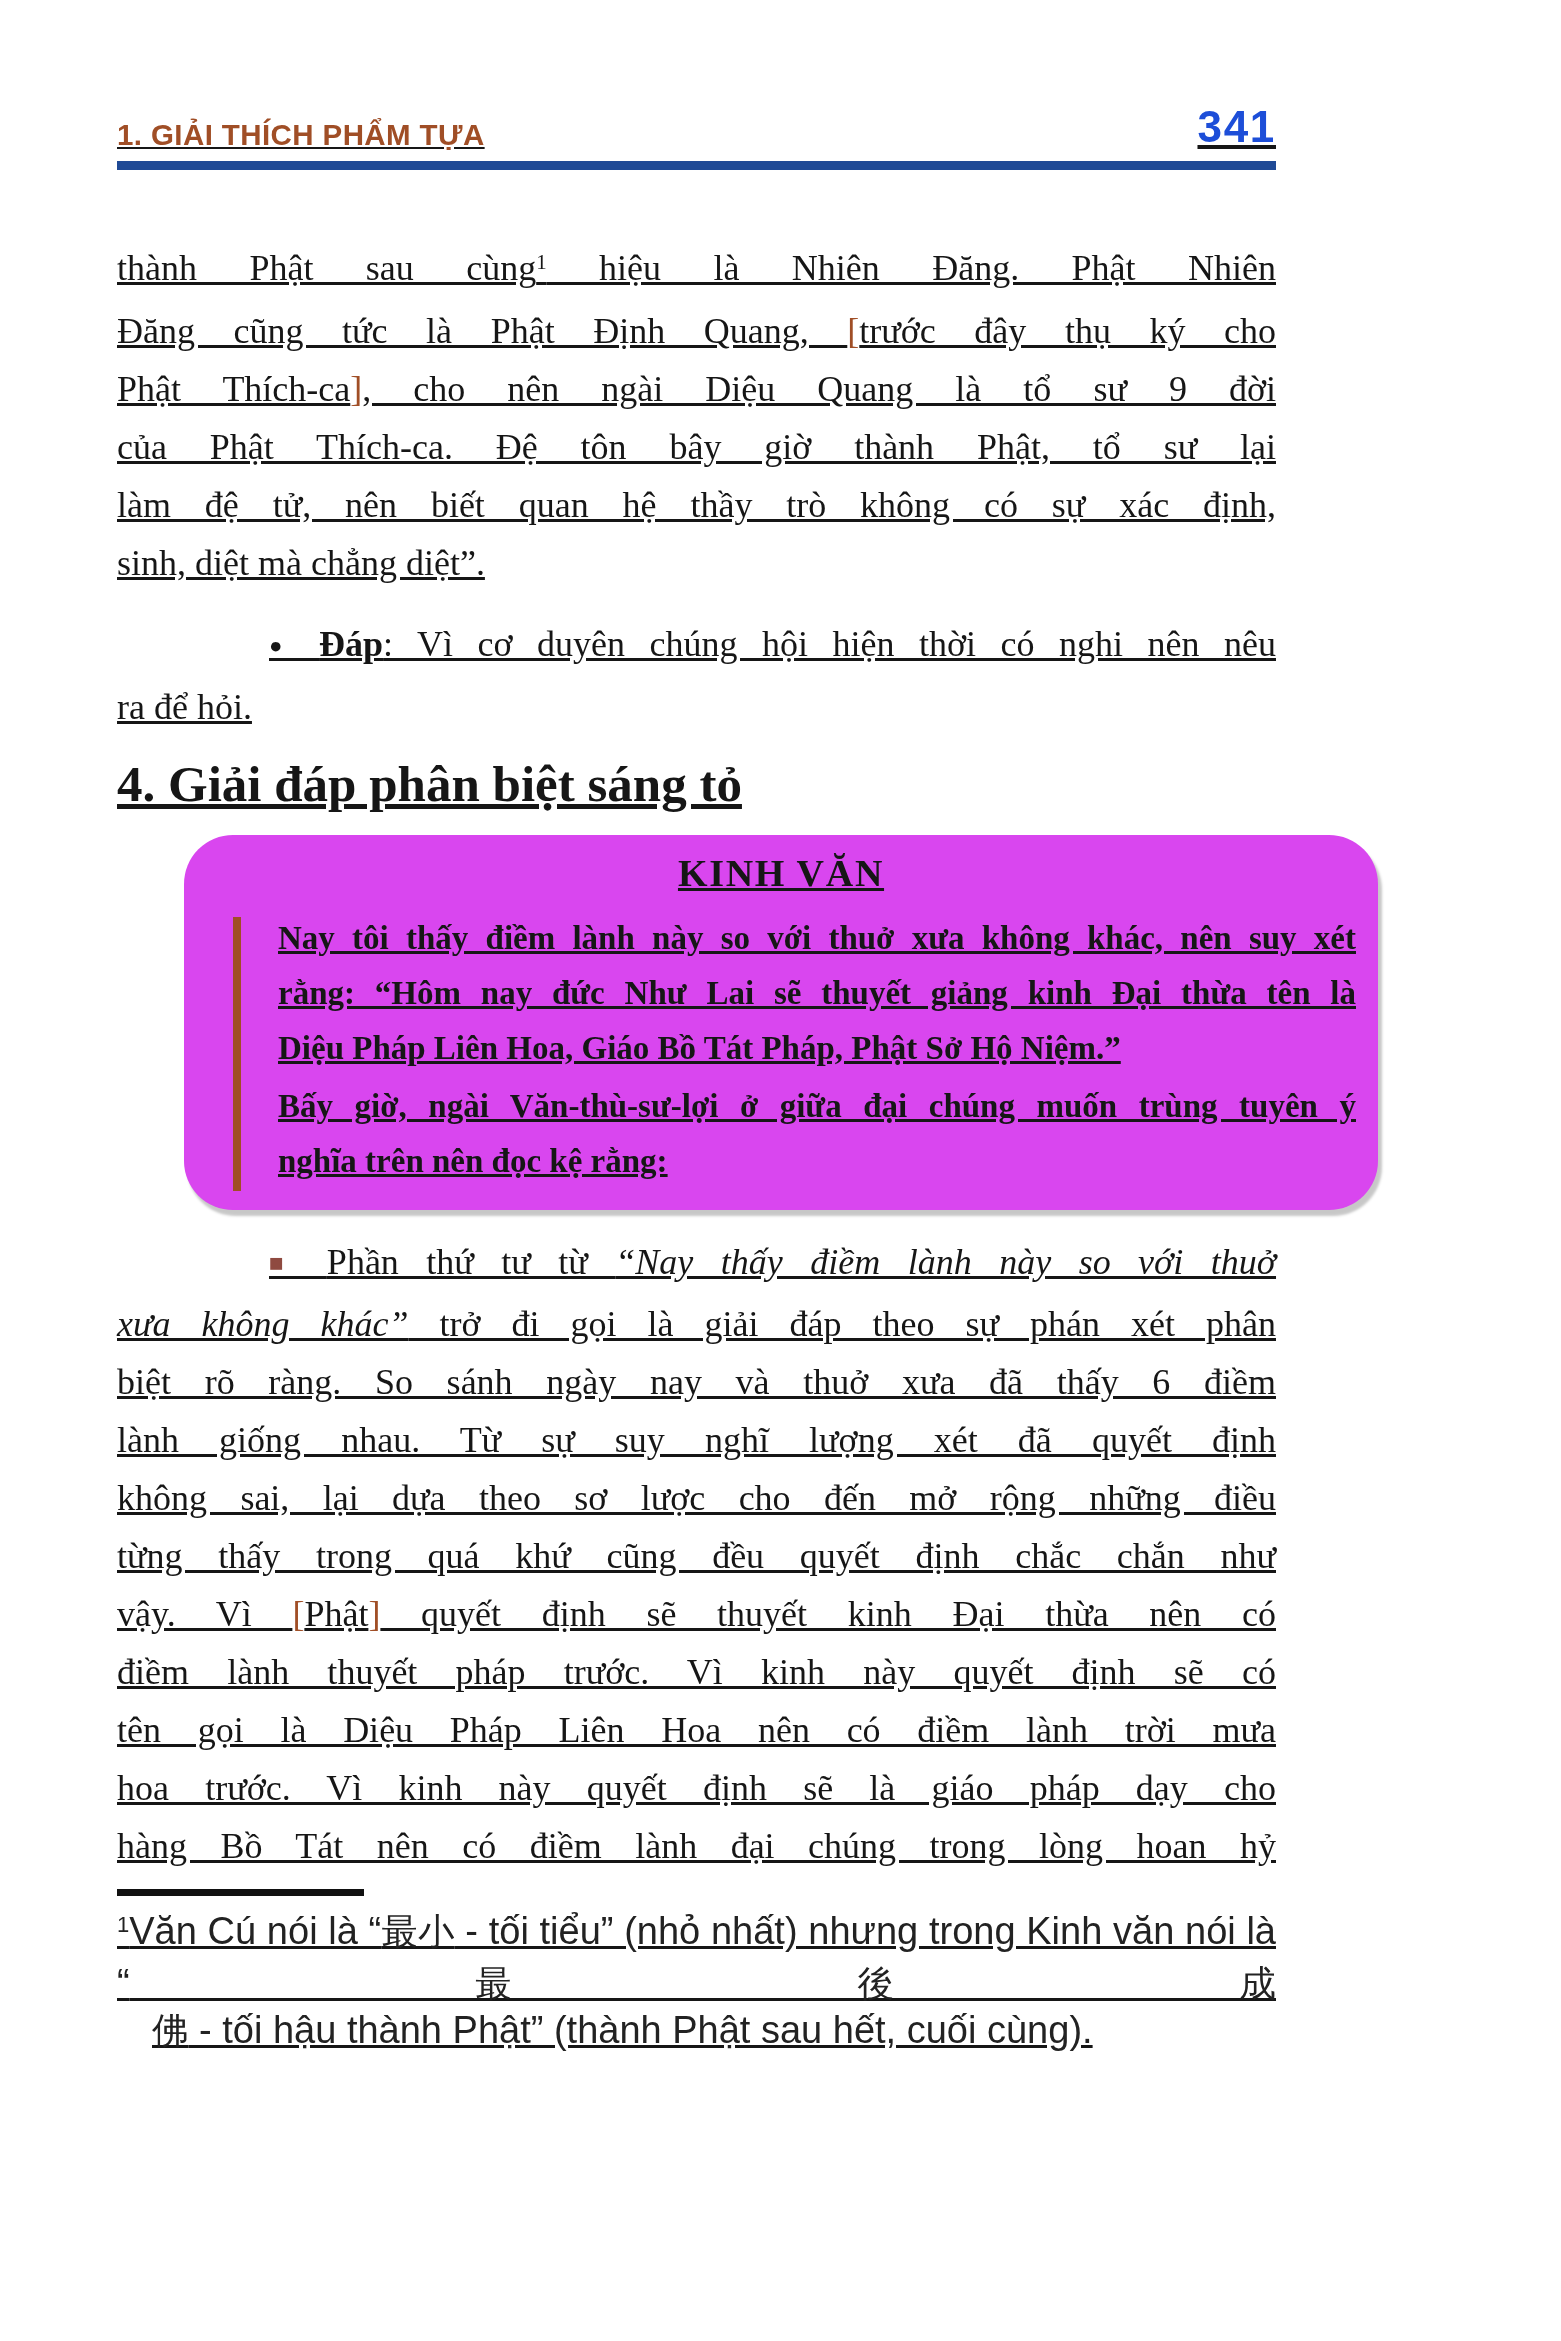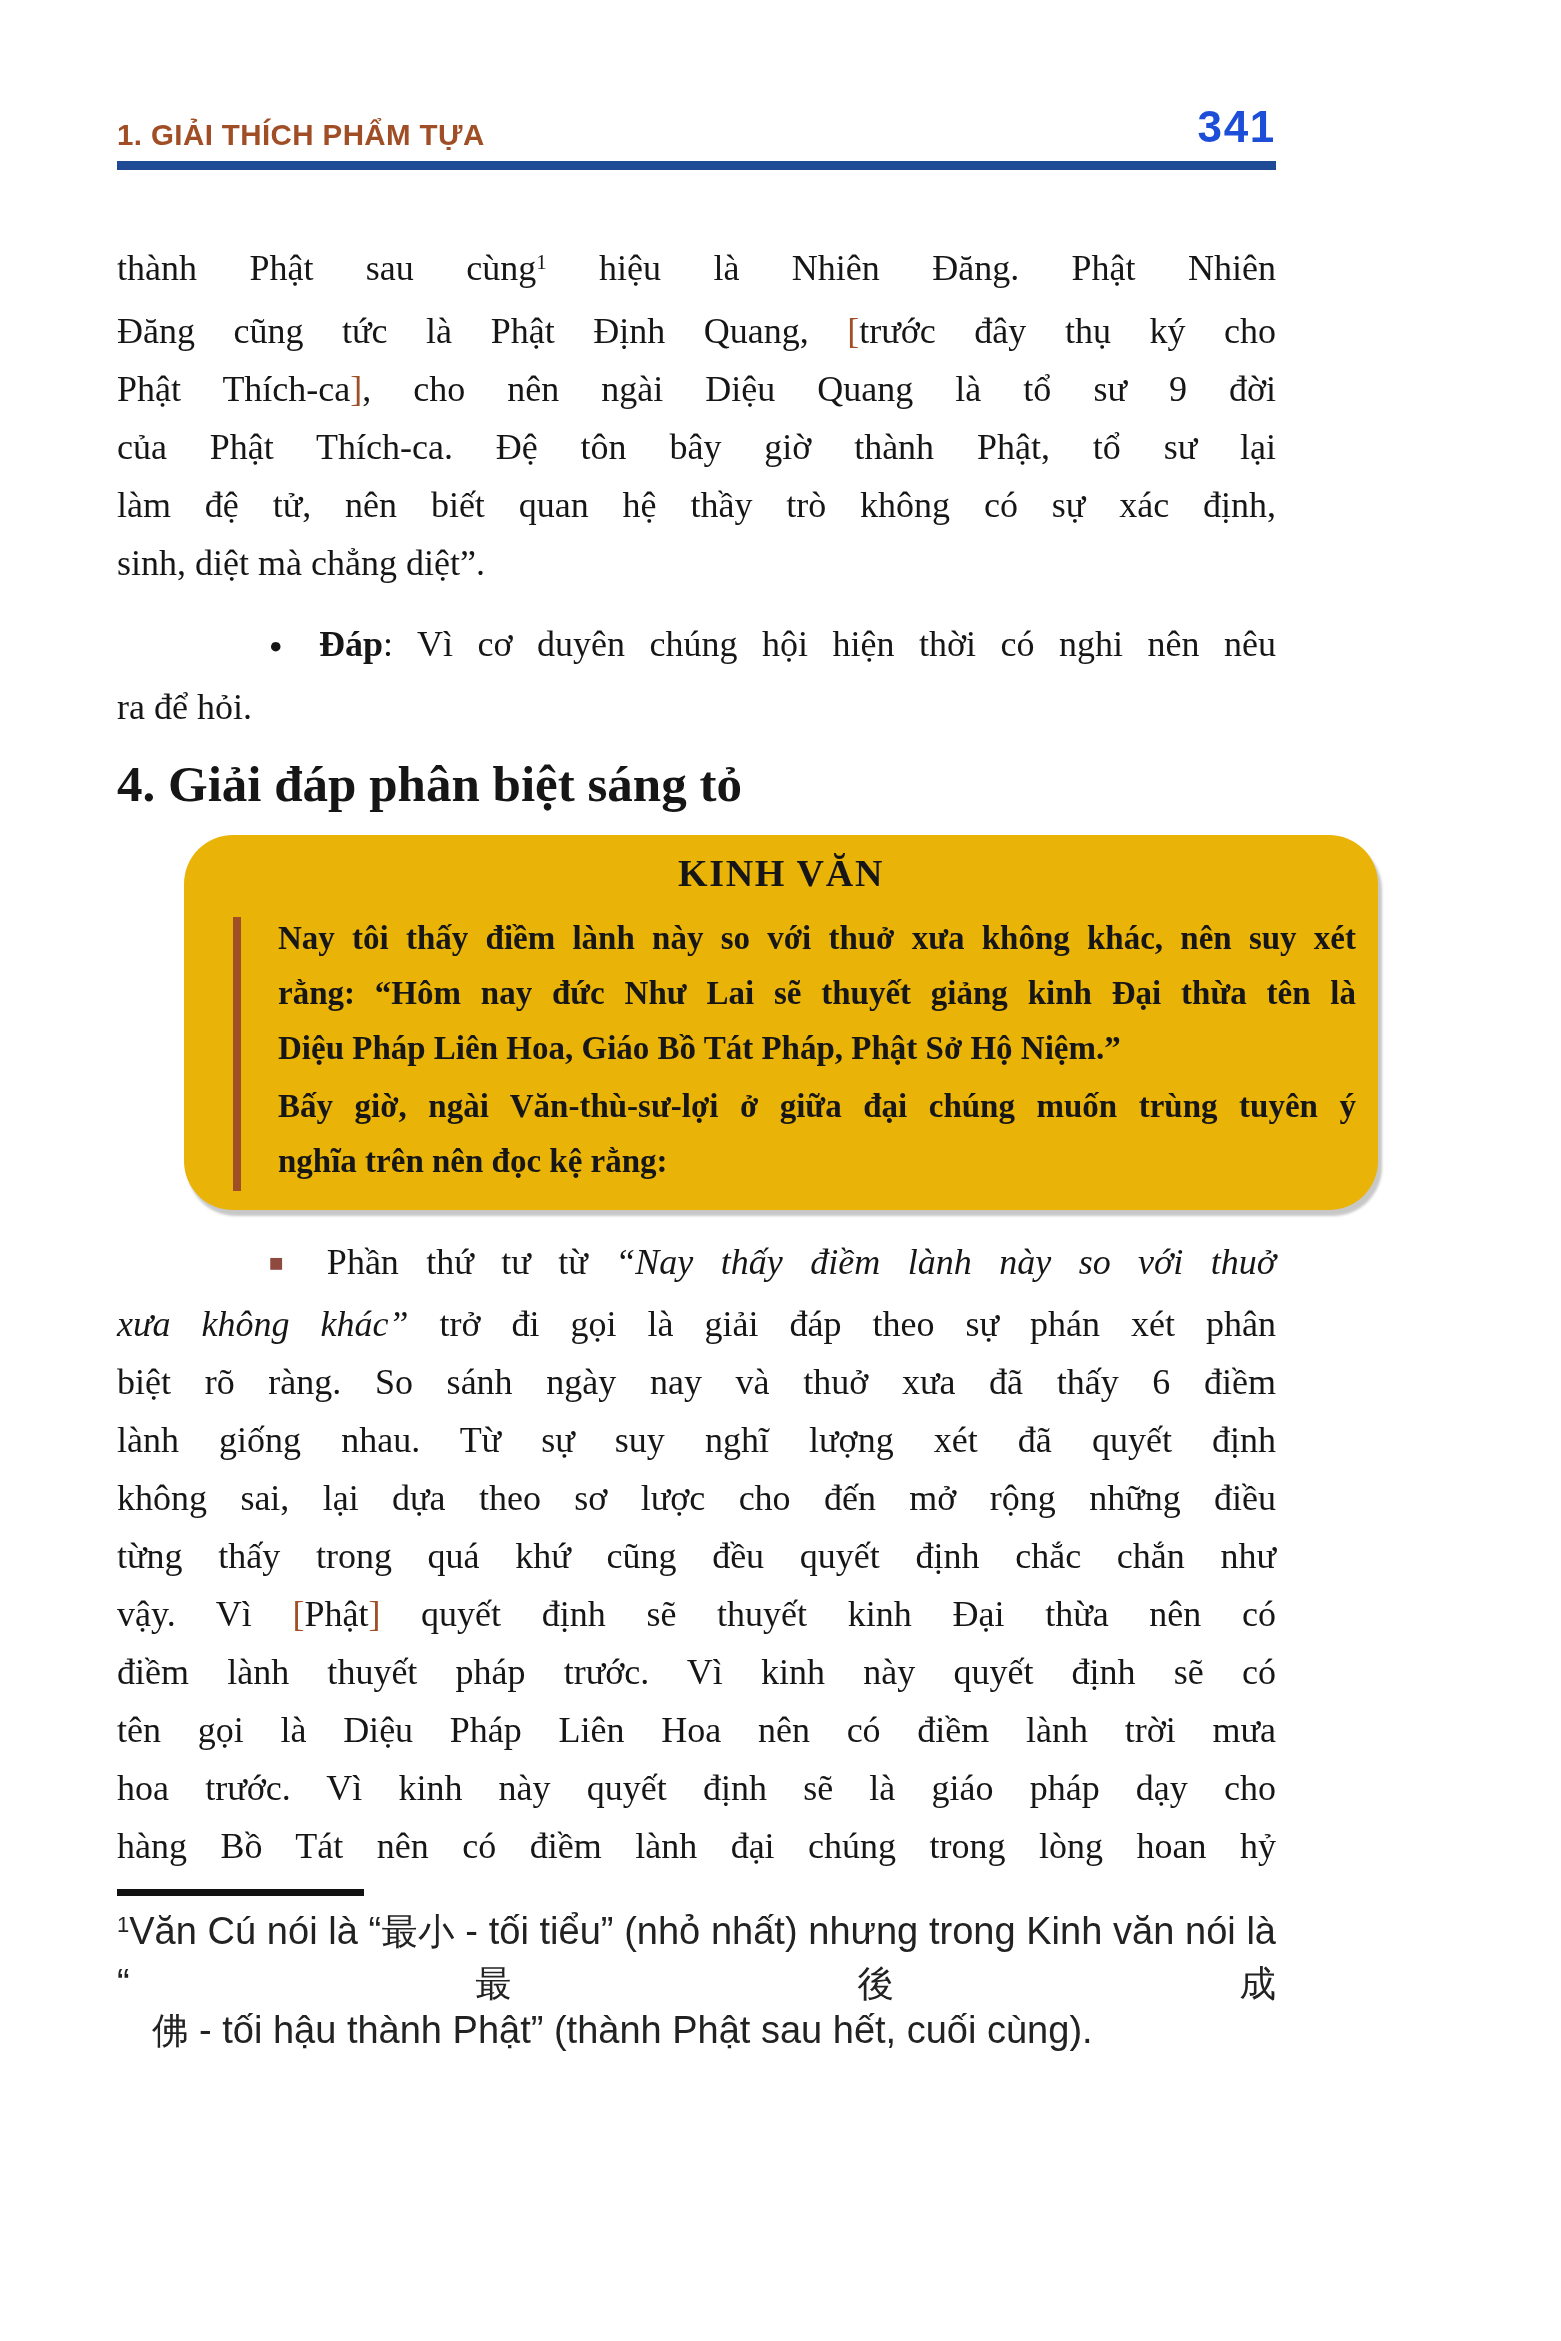--- a/index.html
+++ b/index.html
@@ -5,20 +5,21 @@
   html,body{margin:0;padding:0;background:#ffffff;}
   .page{
     position:relative;
     width:1393px;height:2342px;
     box-sizing:border-box;
     padding:102px 117px 0 117px;
     background:#ffffff;
     font-family:"Liberation Serif", serif;
     color:#161616;
     overflow:hidden;
+    text-decoration:underline;
   }
   
   .runhead{display:flex;justify-content:space-between;align-items:flex-end;}
   .runhead .rh-title{
     font-family:"Liberation Sans", sans-serif;
     font-weight:bold;font-size:29.5px;letter-spacing:0.4px;
   }
   .runhead .rh-page{
     font-family:"Liberation Sans", sans-serif;
     font-weight:bold;font-size:44px;color:#1d4ed8;letter-spacing:1.7px;
@@ -94,21 +95,21 @@
       </div>
 
 
     <div class="para gap26">
         <div class="ln ind"><span class="sg-bullet">● </span><span class="sg-b">Đáp</span><span>: Vì cơ duyên chúng hội hiện thời có nghi nên nêu</span></div>
         <div class="ln last"><span>ra để hỏi.</span></div>
       </div>
 
     <div class="sect-head">4. Giải đáp phân biệt sáng tỏ</div>
 
-    <div class="kv-box" style="background: #eab308;">
+    <div class="kv-box" style="background: #d946ef;">
       <div class="kv-title">KINH VĂN</div>
       <div class="kv-bar" style="background: rgb(160, 78, 38);"></div>
       <div class="para">
           <div class="ln"><span>Nay tôi thấy điềm lành này so với thuở xưa không khác, nên suy xét</span></div>
           <div class="ln"><span>rằng: “Hôm nay đức Như Lai sẽ thuyết giảng kinh Đại thừa tên là</span></div>
           <div class="ln last"><span>Diệu Pháp Liên Hoa, Giáo Bồ Tát Pháp, Phật Sở Hộ Niệm.”</span></div>
         </div>
       <div class="para">
           <div class="ln"><span>Bấy giờ, ngài Văn-thù-sư-lợi ở giữa đại chúng muốn trùng tuyên ý</span></div>
           <div class="ln last"><span>nghĩa trên nên đọc kệ rằng:</span></div>

